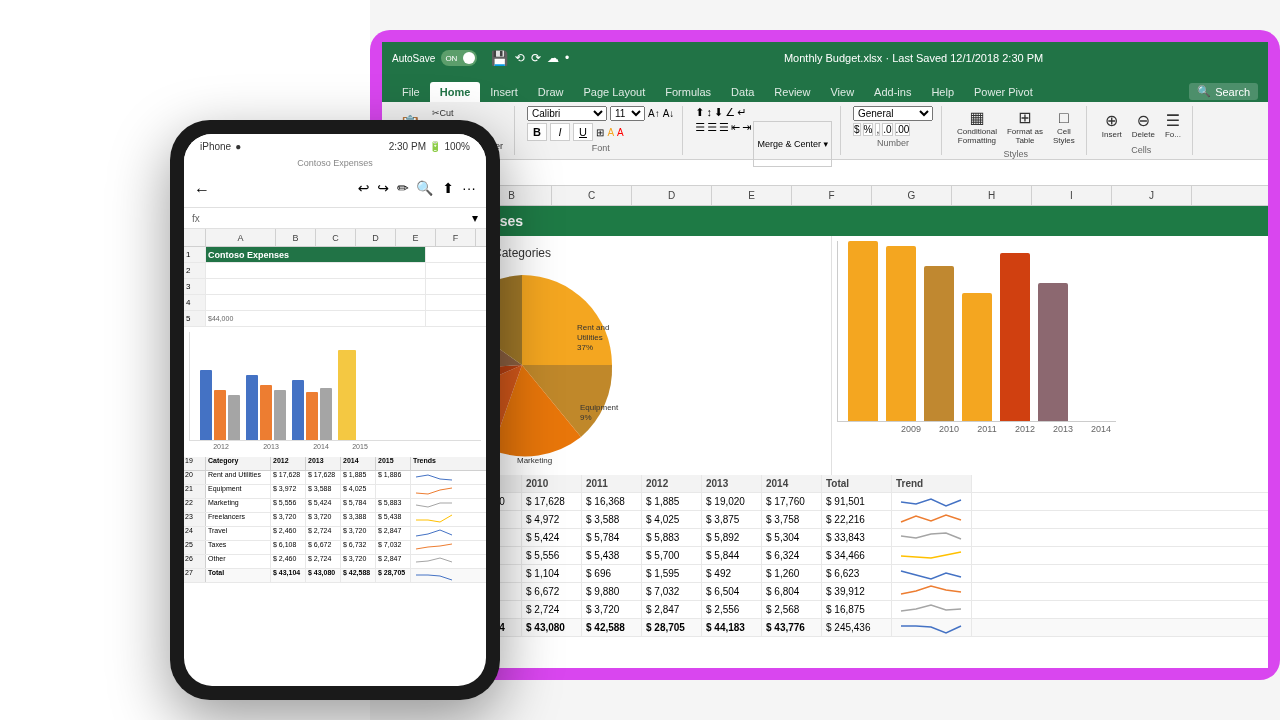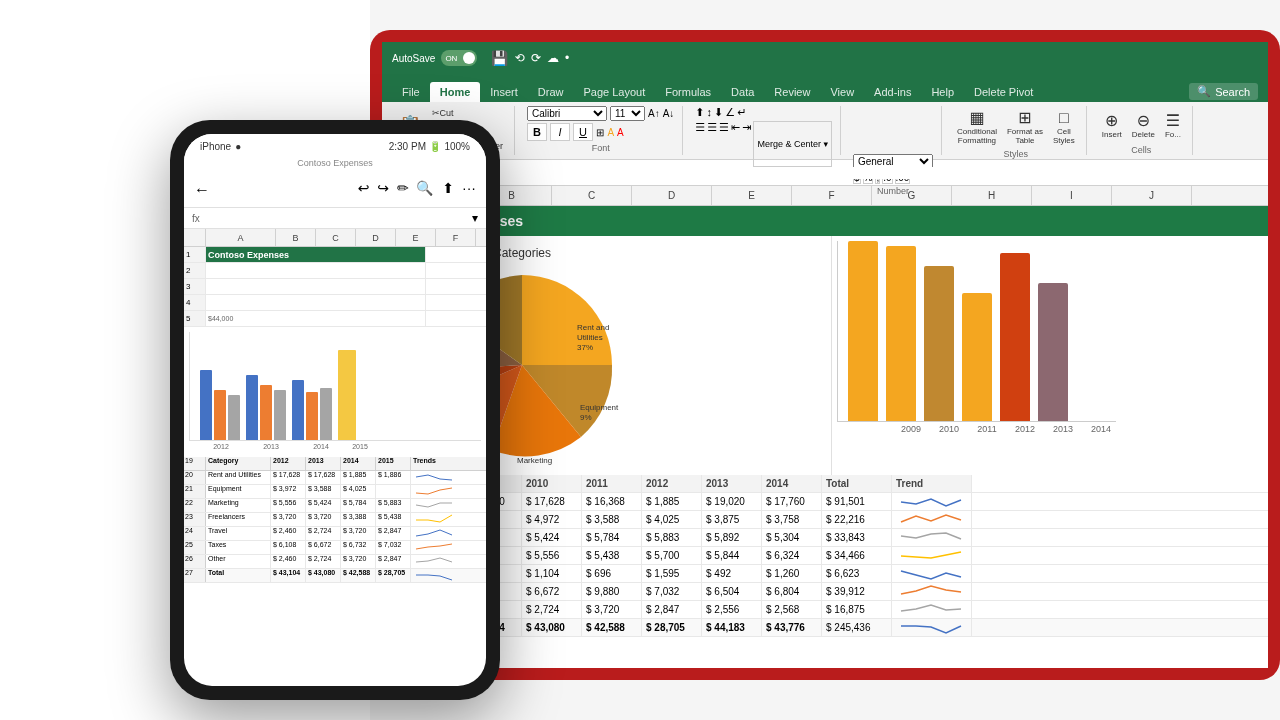--- a/index.html
+++ b/index.html
@@ -21,21 +21,21 @@
       background: #f5f5f5;
     }
 
     
     .tablet {
       position: absolute;
       top: 30px;
       left: 370px;
       width: 910px;
       height: 650px;
-      background: #b91c1c;
+      background: #d946ef;
       border-radius: 20px;
       overflow: hidden;
     }
 
     .tablet-screen {
       position: absolute;
       top: 12px;
       left: 12px;
       right: 12px;
       bottom: 12px;
@@ -513,35 +513,36 @@
         <div class="toggle-switch">
           <span class="toggle-on">ON</span>
           <div class="toggle-knob"></div>
         </div>
         <span style="font-size:14px;margin-left:8px;">💾</span>
         <span style="font-size:12px;">⟲</span>
         <span style="font-size:12px;">⟳</span>
         <span style="font-size:12px;">☁</span>
         <span style="font-size:12px;">•</span>
       </div>
+      <div class="title-text">Monthly Budget.xlsx · Last Saved 12/1/2018 2:30 PM</div>
     </div>
 
     <div class="excel-ribbon-tabs">
       <div class="ribbon-tab">File</div>
       <div class="ribbon-tab active">Home</div>
       <div class="ribbon-tab">Insert</div>
       <div class="ribbon-tab">Draw</div>
       <div class="ribbon-tab">Page Layout</div>
       <div class="ribbon-tab">Formulas</div>
       <div class="ribbon-tab">Data</div>
       <div class="ribbon-tab">Review</div>
       <div class="ribbon-tab">View</div>
       <div class="ribbon-tab">Add-ins</div>
       <div class="ribbon-tab">Help</div>
-      <div class="ribbon-tab">Delete Pivot</div>
+      <div class="ribbon-tab">Power Pivot</div>
       <div class="search-box">
         <span>🔍</span>
         <span>Search</span>
       </div>
     </div>
 
     <div class="excel-ribbon">
 
       <div class="ribbon-group">
         <div class="ribbon-group-content">
@@ -603,21 +604,21 @@
             <span style="font-size:11px;cursor:pointer;">⇤</span>
             <span style="font-size:11px;cursor:pointer;">⇥</span>
             <span style="font-size:9px;cursor:pointer;border:1px solid #ccc;padding:17px 3px;">Merge &amp; Center ▾</span>
           </div>
         </div>
         <div class="ribbon-group-label">Alignment</div>
       </div>
 
       <div class="ribbon-group">
         <div style="display:flex;flex-direction:column;gap:2px;">
-          <select style="font-size:10px;width:80px;margin-top:48px;"><option>General</option></select>
+          <select style="font-size:10px;width:80px;"><option>General</option></select>
           <div style="display:flex;gap:2px;">
             <button style="font-size:10px;border:1px solid #ccc;background:white;cursor:pointer;">$</button>
             <button style="font-size:10px;border:1px solid #ccc;background:white;cursor:pointer;">%</button>
             <button style="font-size:10px;border:1px solid #ccc;background:white;cursor:pointer;">,</button>
             <button style="font-size:10px;border:1px solid #ccc;background:white;cursor:pointer;">.0</button>
             <button style="font-size:10px;border:1px solid #ccc;background:white;cursor:pointer;">.00</button>
           </div>
         </div>
         <div class="ribbon-group-label">Number</div>
       </div>

